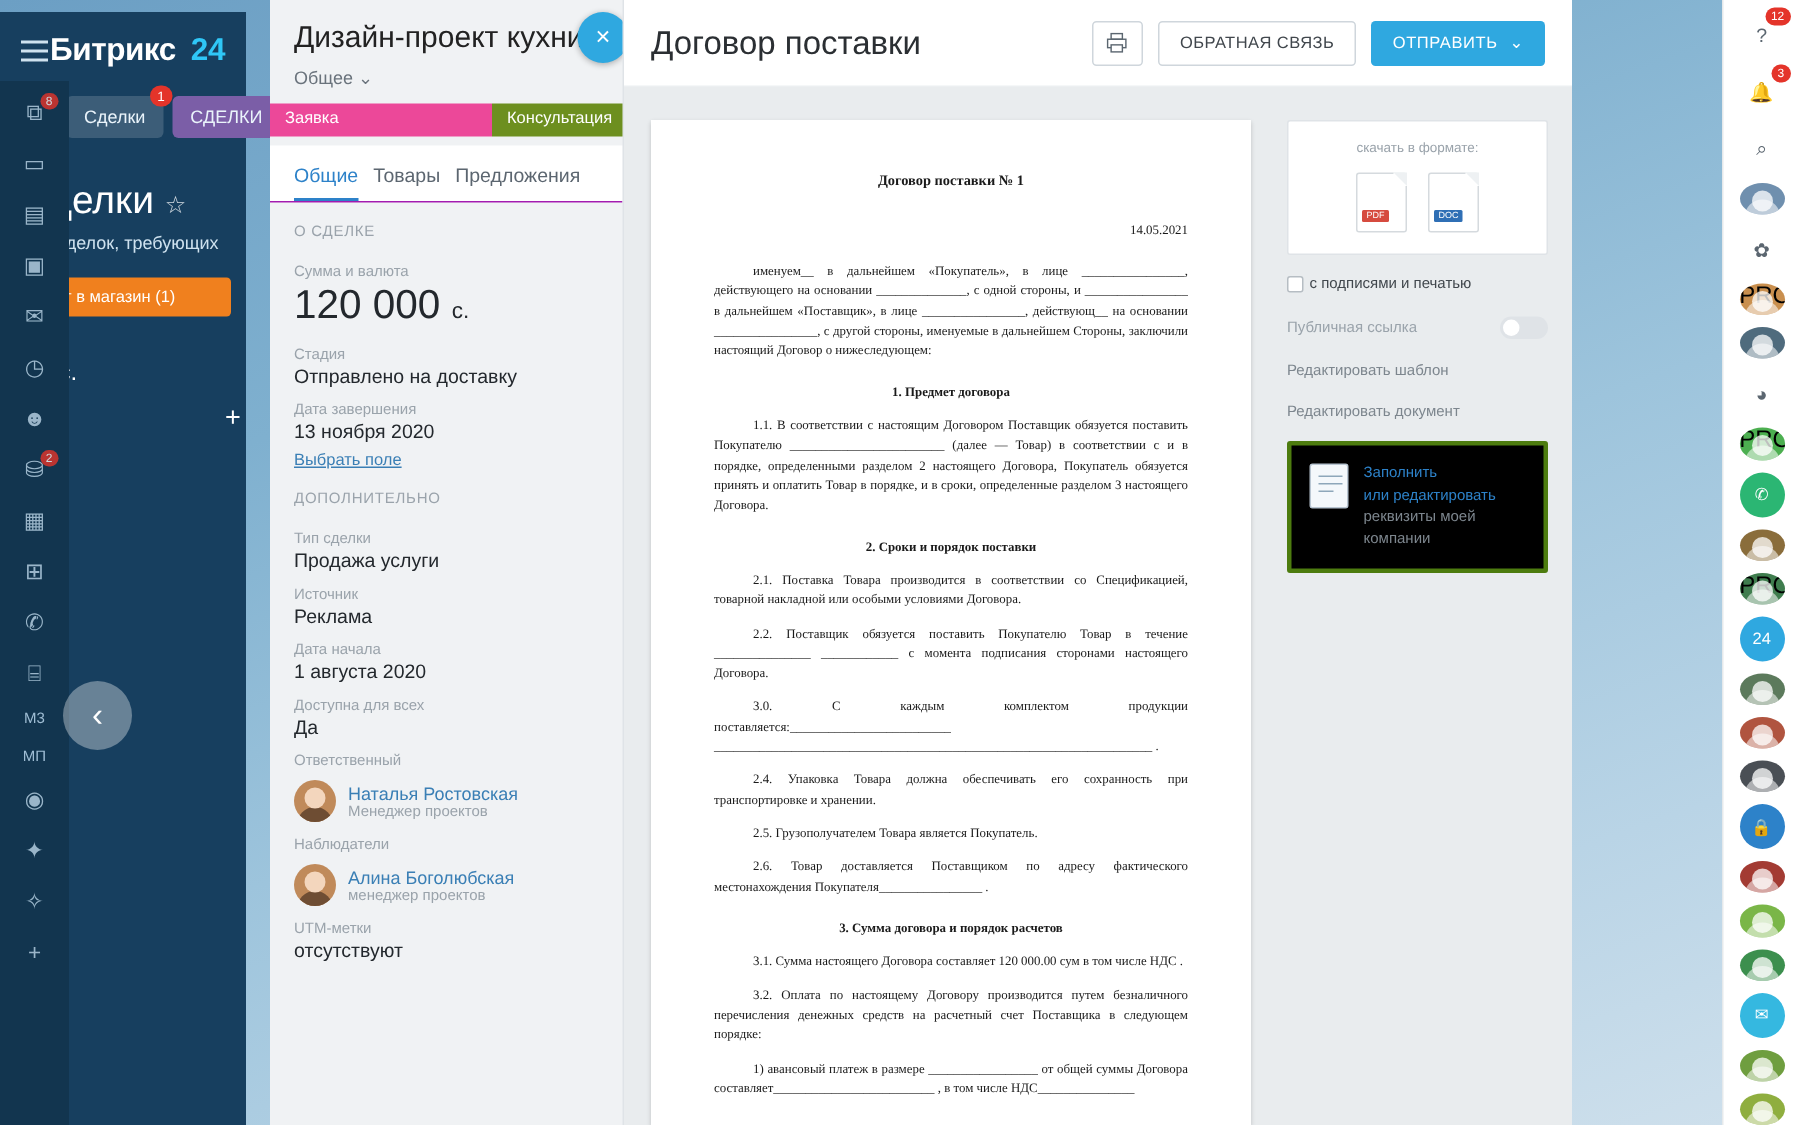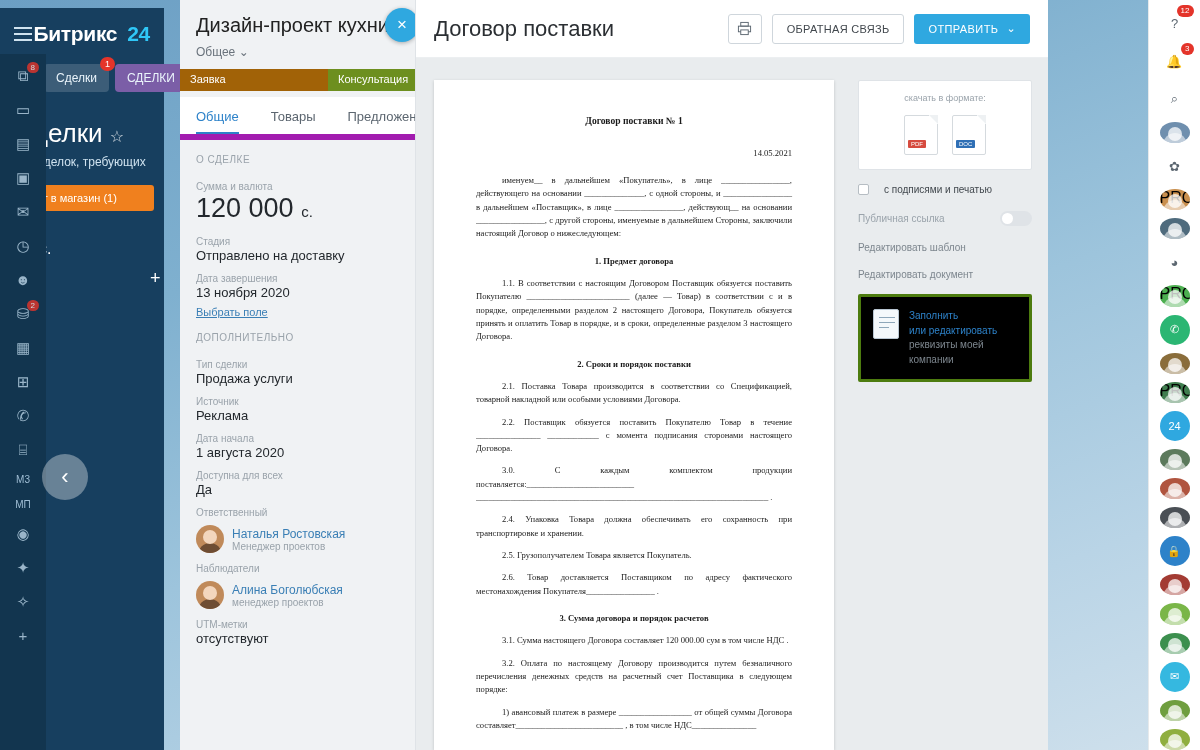--- a/index.html
+++ b/index.html
@@ -64,21 +64,21 @@
   
   #deal-slider {
     position:absolute; left:180px; top:0; width:236px; height:750px;
     background:#f0f2f4; border-right:1px solid #dfe3e7;
     overflow:hidden;
   }
   .dl-head { padding:14px 16px 4px 16px; font-size:20px; color:#222; white-space:nowrap; overflow:hidden;}
   .dl-common { padding:4px 16px 10px 16px; font-size:12px; color:#6a737c;}
   .dl-stages { display:flex; height:22px; margin:0 0 6px 0; }
   .dl-stage { flex:0 0 auto; font-size:11px; color:#fff; padding:4px 10px; }
-  .dl-tabs { display:flex; gap:32px; padding:6px 16px 0 16px; border-bottom:6px solid #a21caf; background:#fff;}
+  .dl-tabs { display:flex; gap:10px; padding:6px 16px 0 16px; border-bottom:1px solid #a21caf; background:#fff;}
   .dl-tab { font-size:13px; color:#5c6670; padding:6px 0 8px 0; white-space:nowrap;}
   .dl-tab.active { color:#2d82c9; border-bottom:2px solid #2d82c9; }
   .dl-sect { font-size:10px; color:#9aa3ab; letter-spacing:.5px; padding:14px 16px 6px 16px; }
   .dl-f-label { font-size:10px; color:#9aa3ab; padding:10px 16px 1px 16px; }
   .dl-f-val { font-size:13px; color:#23282d; padding:0 16px; }
   .dl-big { font-size:27px; color:#23282d; padding:0 16px 2px 16px; }
   .dl-big small { font-size:15px; }
   .dl-link { font-size:11px; color:#3a7fb5; padding:6px 16px 0 16px; text-decoration:underline; }
   .dl-person { display:flex; align-items:center; gap:8px; padding:6px 16px 0 16px; }
   .dl-av { width:28px; height:28px; border-radius:50%; background:#c08a5a; flex:0 0 auto; position:relative; overflow:hidden;}
@@ -132,21 +132,21 @@
   }
   .side-card { background:#fff; border:1px solid #dfe3e7; border-radius:2px; padding:12px 12px 14px 12px; }
   .side-hint { font-size:9px; color:#9aa3ab; text-align:center; margin-bottom:12px; }
   .fmt-row { display:flex; justify-content:center; gap:14px; }
   .fmt-ic { width:34px; height:40px; background:#fff; border:1px solid #d5dade; border-radius:2px; position:relative; }
   .fmt-ic:after {
     content:""; position:absolute; right:-1px; top:-1px; border-width:0 9px 9px 0;
     border-style:solid; border-color:#fff #eef1f3;
   }
   .fmt-tag { position:absolute; left:3px; bottom:6px; font-size:6px; color:#fff; padding:1px 3px; border-radius:1px; }
-  .side-check { display:flex; align-items:center; gap:15px; margin-top:14px; font-size:10px; color:#41474d; }
+  .side-check { display:flex; align-items:center; gap:4px; margin-top:14px; font-size:10px; color:#41474d; }
   .cb { width:11px; height:11px; border:1px solid #b6bdc3; border-radius:2px; background:#fff; }
   .side-row { display:flex; align-items:center; justify-content:space-between; margin-top:16px; font-size:10px; color:#9aa3ab; }
   .switch { width:32px; height:15px; border-radius:9px; background:#dfe3e7; position:relative; }
   .switch i { position:absolute; left:2px; top:2px; width:11px; height:11px; border-radius:50%; background:#fff; }
   .side-link { font-size:10px; color:#7d868e; margin-top:16px; }
   .side-card2 { background:#000000; border:3px solid #4d7c0f; border-radius:2px; padding:12px; margin-top:14px; display:flex; gap:10px;text-decoration:underline; }
   .doc-ic { width:26px; height:30px; border:1px solid #b9c6d2; border-radius:2px; background:#f4f8fb; position:relative; flex:0 0 auto;}
   .doc-ic i { position:absolute; left:5px; height:1px; background:#8ea7ba; width:16px; }
   .side-c2-link { font-size:10px; color:#2d82c9; line-height:1.45; }
   .side-c2-sub { font-size:10px; color:#7d868e; line-height:1.45; }
@@ -229,21 +229,21 @@
     <div class="bx-arrow-circle">‹</div>
   </div>
 </div>
 
 <div id="deal-slider">
   <div class="dl-head">Дизайн-проект кухни</div>
   <div class="dl-common">
     <span>Общее</span> ⌄
   </div>
   <div class="dl-stages">
-    <div class="dl-stage" style="background:#a16207; width:148px;">Заявка</div>
+    <div class="dl-stage" style="background:#ec4899; width:148px;">Заявка</div>
     <div class="dl-stage" style="background:#6d8f1f; width:130px;">Консультация</div>
   </div>
   <div class="dl-tabs">
     <div class="dl-tab active">Общие</div>
     <div class="dl-tab">Товары</div>
     <div class="dl-tab">Предложения</div>
   </div>
 
   <div class="dl-sect">О СДЕЛКЕ</div>
 

